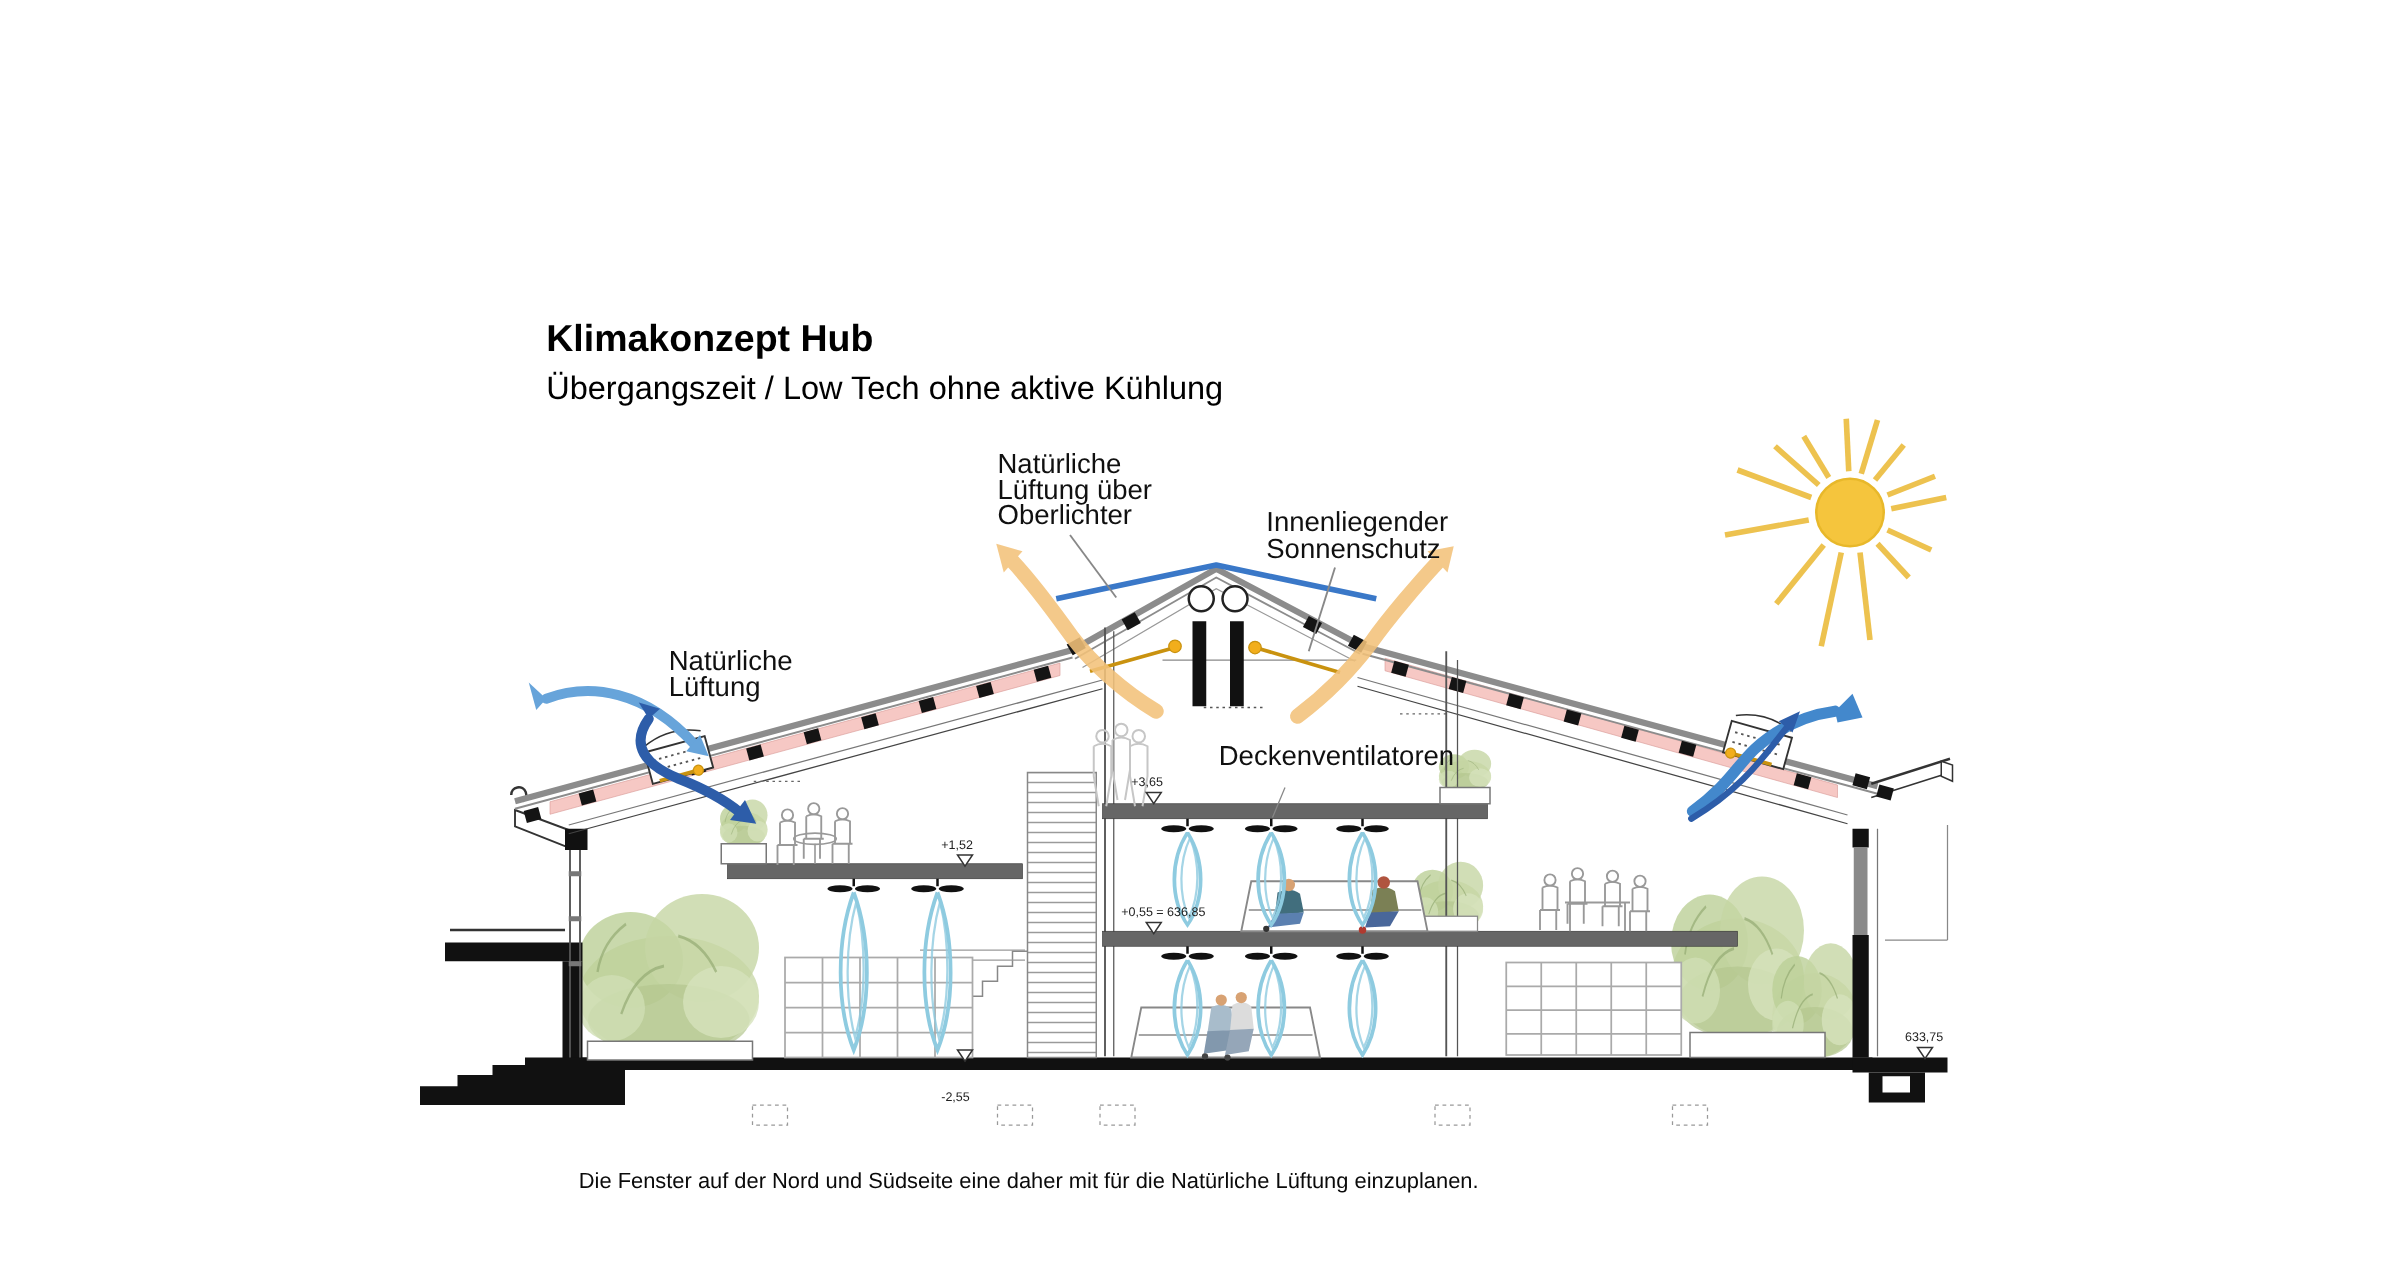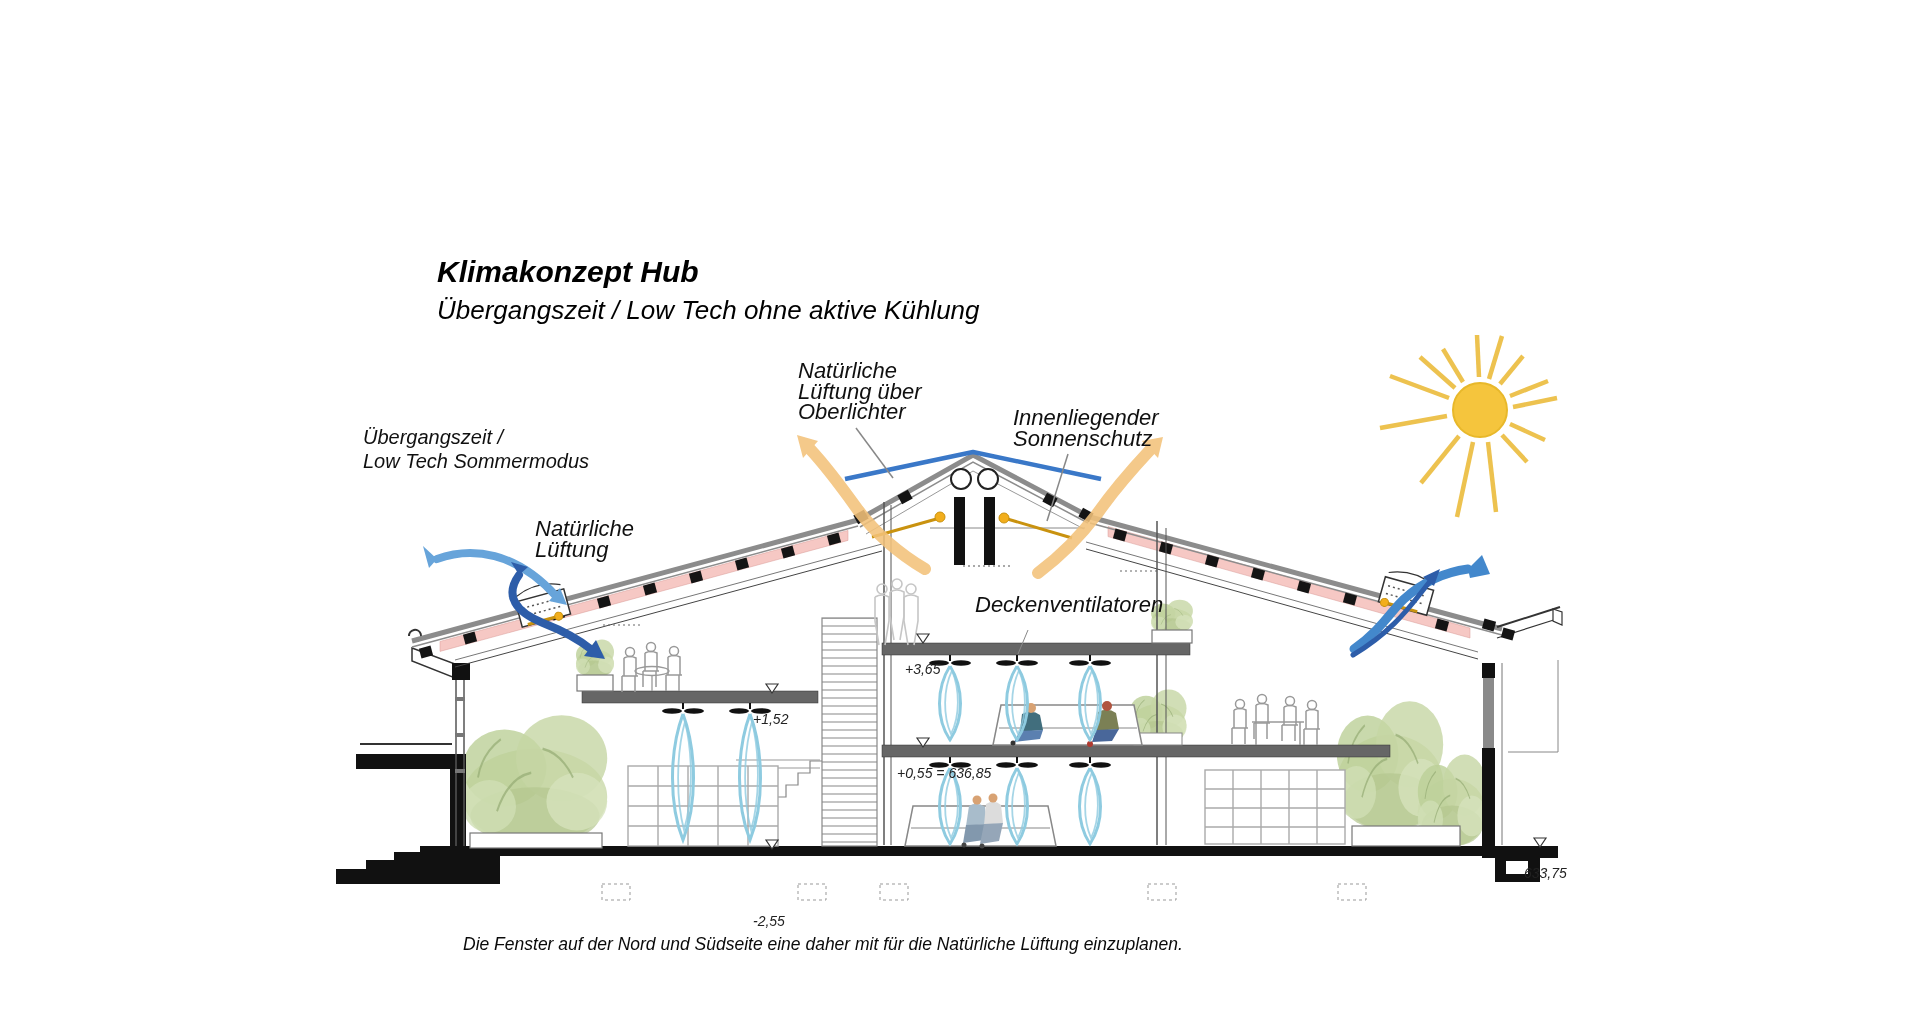--- a/index.html
+++ b/index.html
@@ -1,23 +1,23 @@
 <!DOCTYPE html>
 <html><head>
 <meta charset="utf-8">
 <style>
   html,body{margin:0;padding:0;background:#ffffff;}
   .canvas{position:relative;width:1920px;height:1029px;background:#ffffff;overflow:hidden;
-          font-family:"Liberation Sans", sans-serif;font-style:italic;}
+          font-family:"Liberation Sans", sans-serif;}
   .abs{position:absolute;}
   .title-line1{font-size:30px;line-height:38px;font-weight:bold;color:#000;}
   .title-line2{font-size:26px;line-height:38px;font-weight:normal;color:#000;}
   .lbl{position:absolute;font-size:22px;line-height:20.5px;color:#101010;white-space:pre-line;}
   .lbl-big{position:absolute;font-size:20px;line-height:24px;color:#101010;white-space:pre-line;}
-  .lvl{position:absolute;font-size:14px;color:#222;letter-spacing:0px;white-space:nowrap;margin-top:40px;}
+  .lvl{position:absolute;font-size:10px;color:#222;letter-spacing:0px;white-space:nowrap;}
   .footnote-line{font-size:17.5px;line-height:28px;color:#0a0a0a;white-space:nowrap;}
   svg{position:absolute;left:0;top:0;}
 </style>
 </head>
 <body>
 
 <div class="canvas">
 
 <svg width="1920" height="1029" viewBox="0 0 1920 1029">
   <defs>
@@ -361,22 +361,20 @@
 <div class="abs" style="left:437px;top:253px;">
   <div class="title-line1">Klimakonzept Hub</div>
   <div class="title-line2">Übergangszeit / Low Tech ohne aktive Kühlung</div>
 </div>
 
 <div class="lbl" style="left:798px;top:361px;">Natürliche
 Lüftung über
 Oberlichter</div>
 <div class="lbl" style="left:1013px;top:408px;">Innenliegender
 Sonnenschutz</div>
-<div class="lbl-big" style="left:363px;top:425px;">Übergangszeit /
-Low Tech Sommermodus</div>
 <div class="lbl" style="left:535px;top:519px;">Natürliche
 Lüftung</div>
 <div class="lbl" style="left:975px;top:595px;">Deckenventilatoren</div>
 
 <span class="lvl" style="left:753px;top:671px;">+1,52</span>
 <span class="lvl" style="left:905px;top:621px;">+3,65</span>
 <span class="lvl" style="left:897px;top:725px;">+0,55 = 636,85</span>
 <span class="lvl" style="left:753px;top:873px;">-2,55</span>
 <span class="lvl" style="left:1524px;top:825px;">633,75</span>
 

